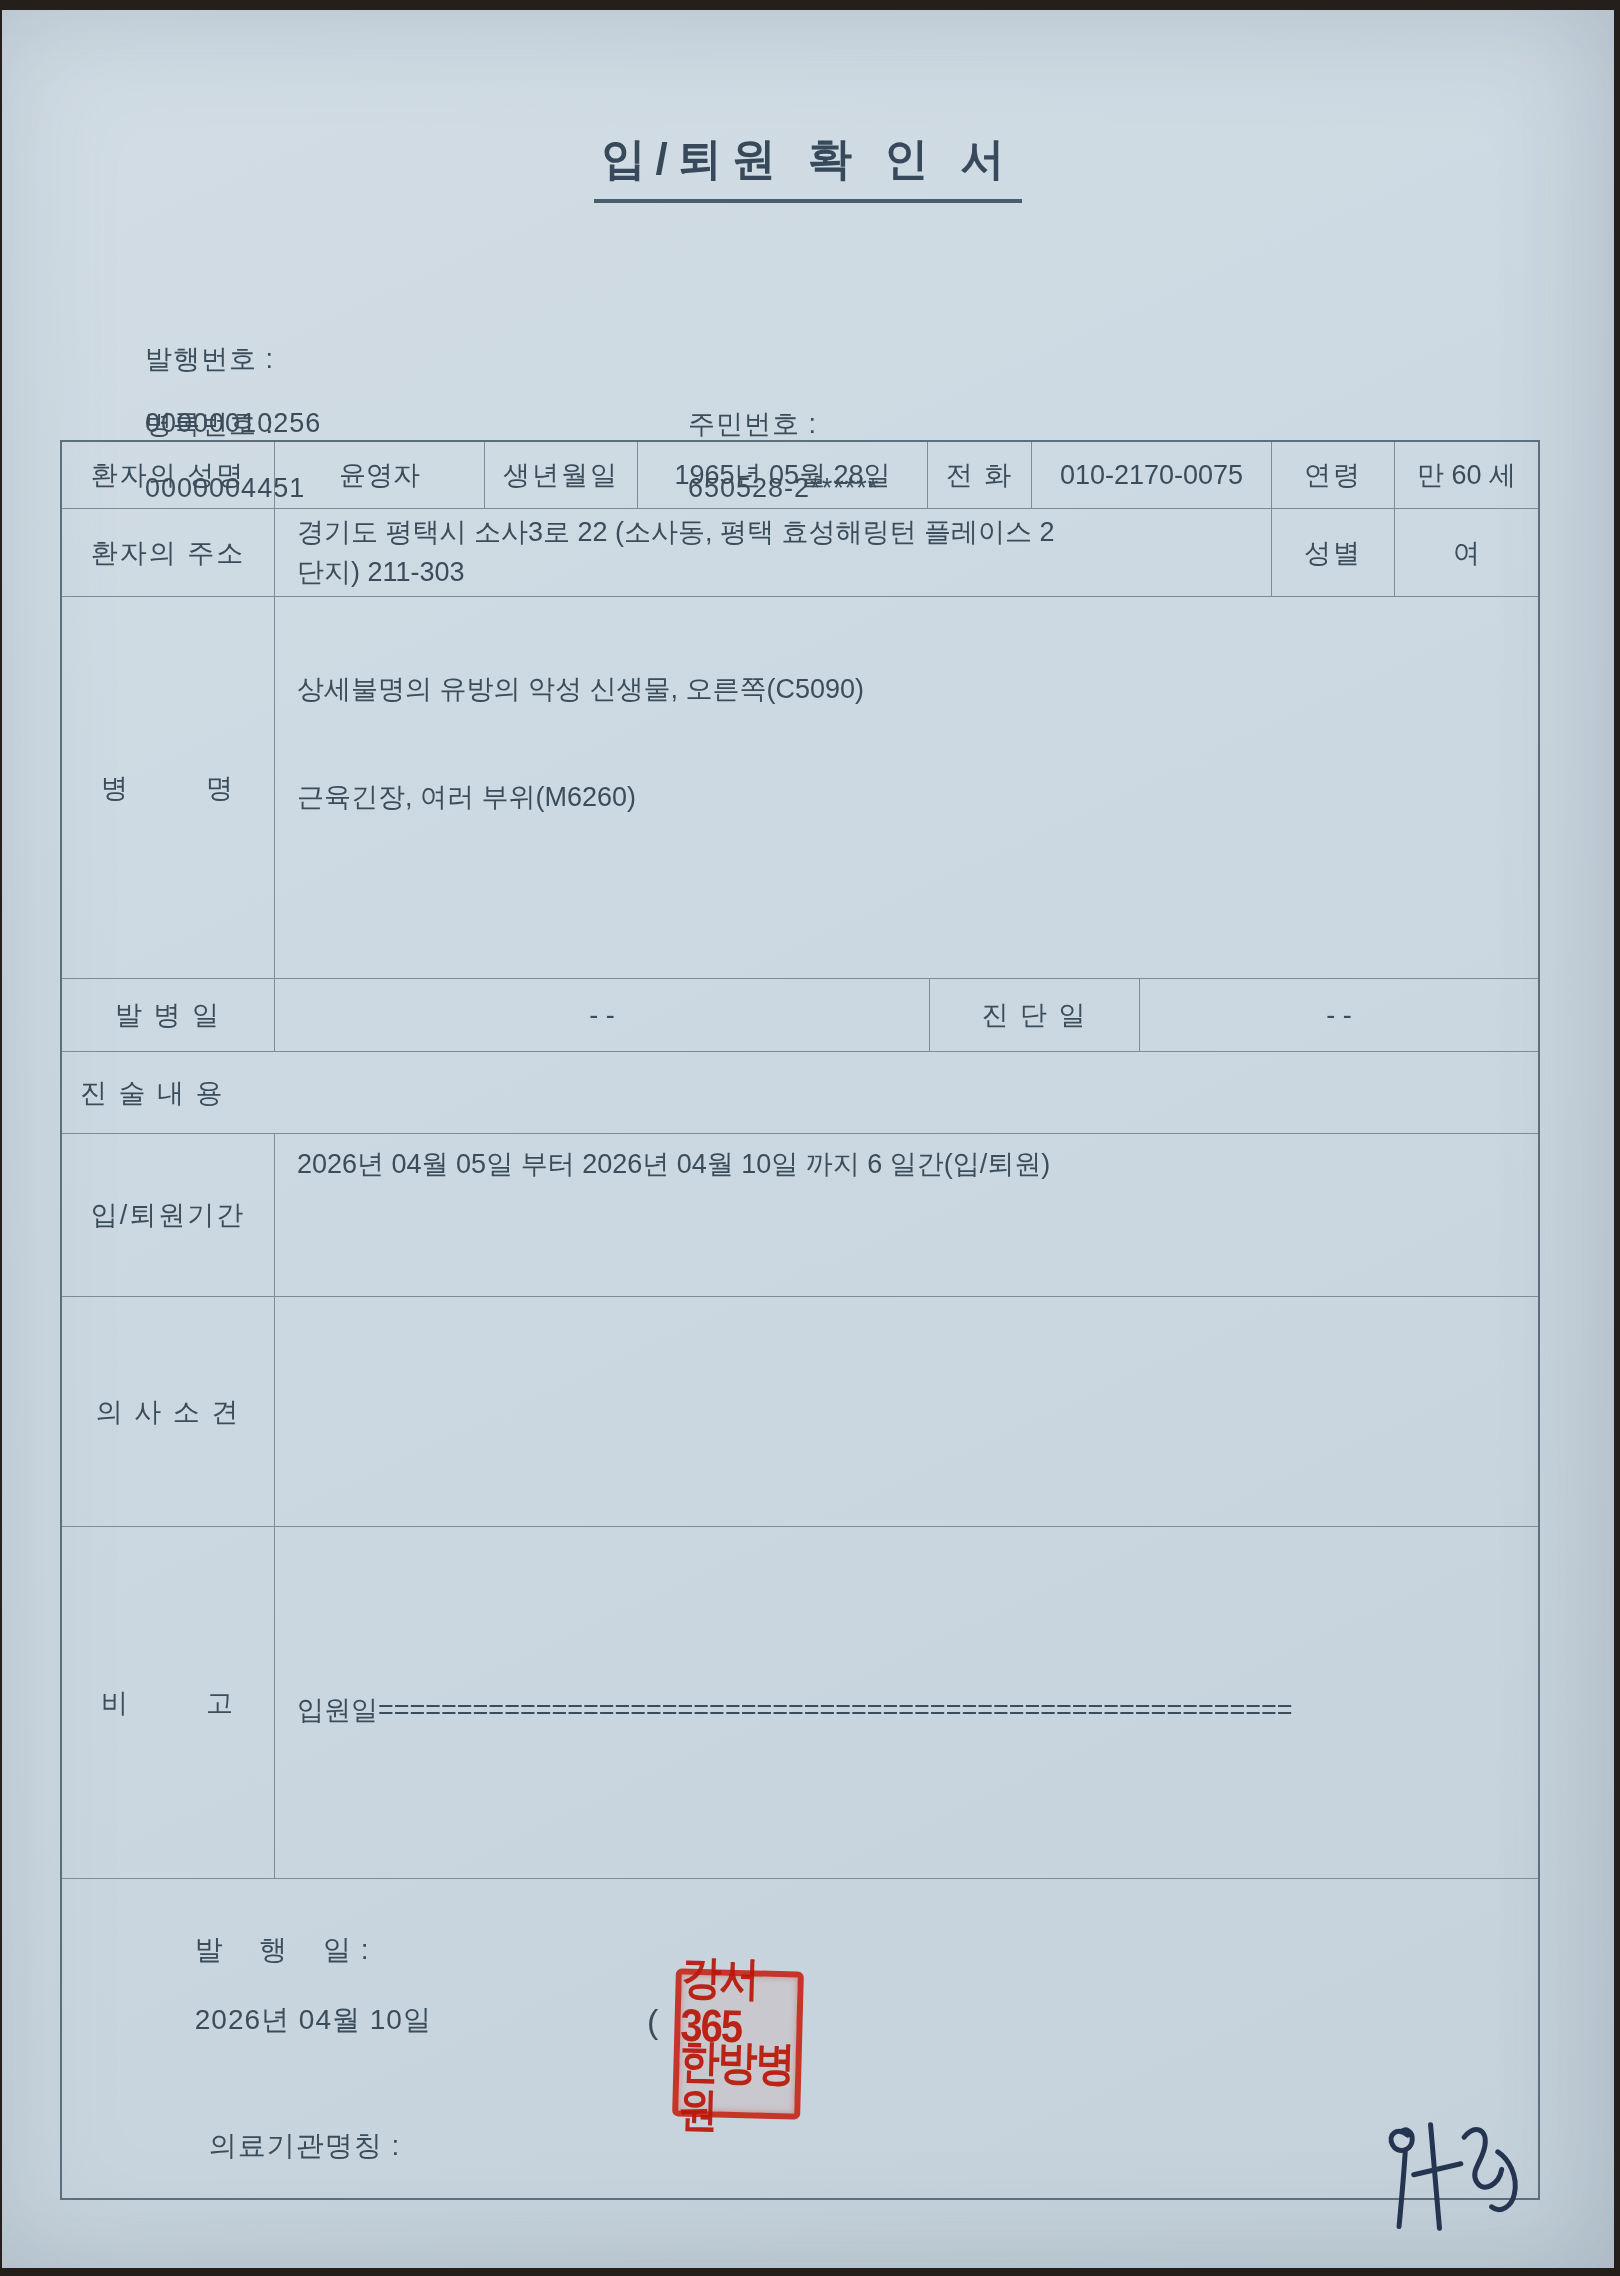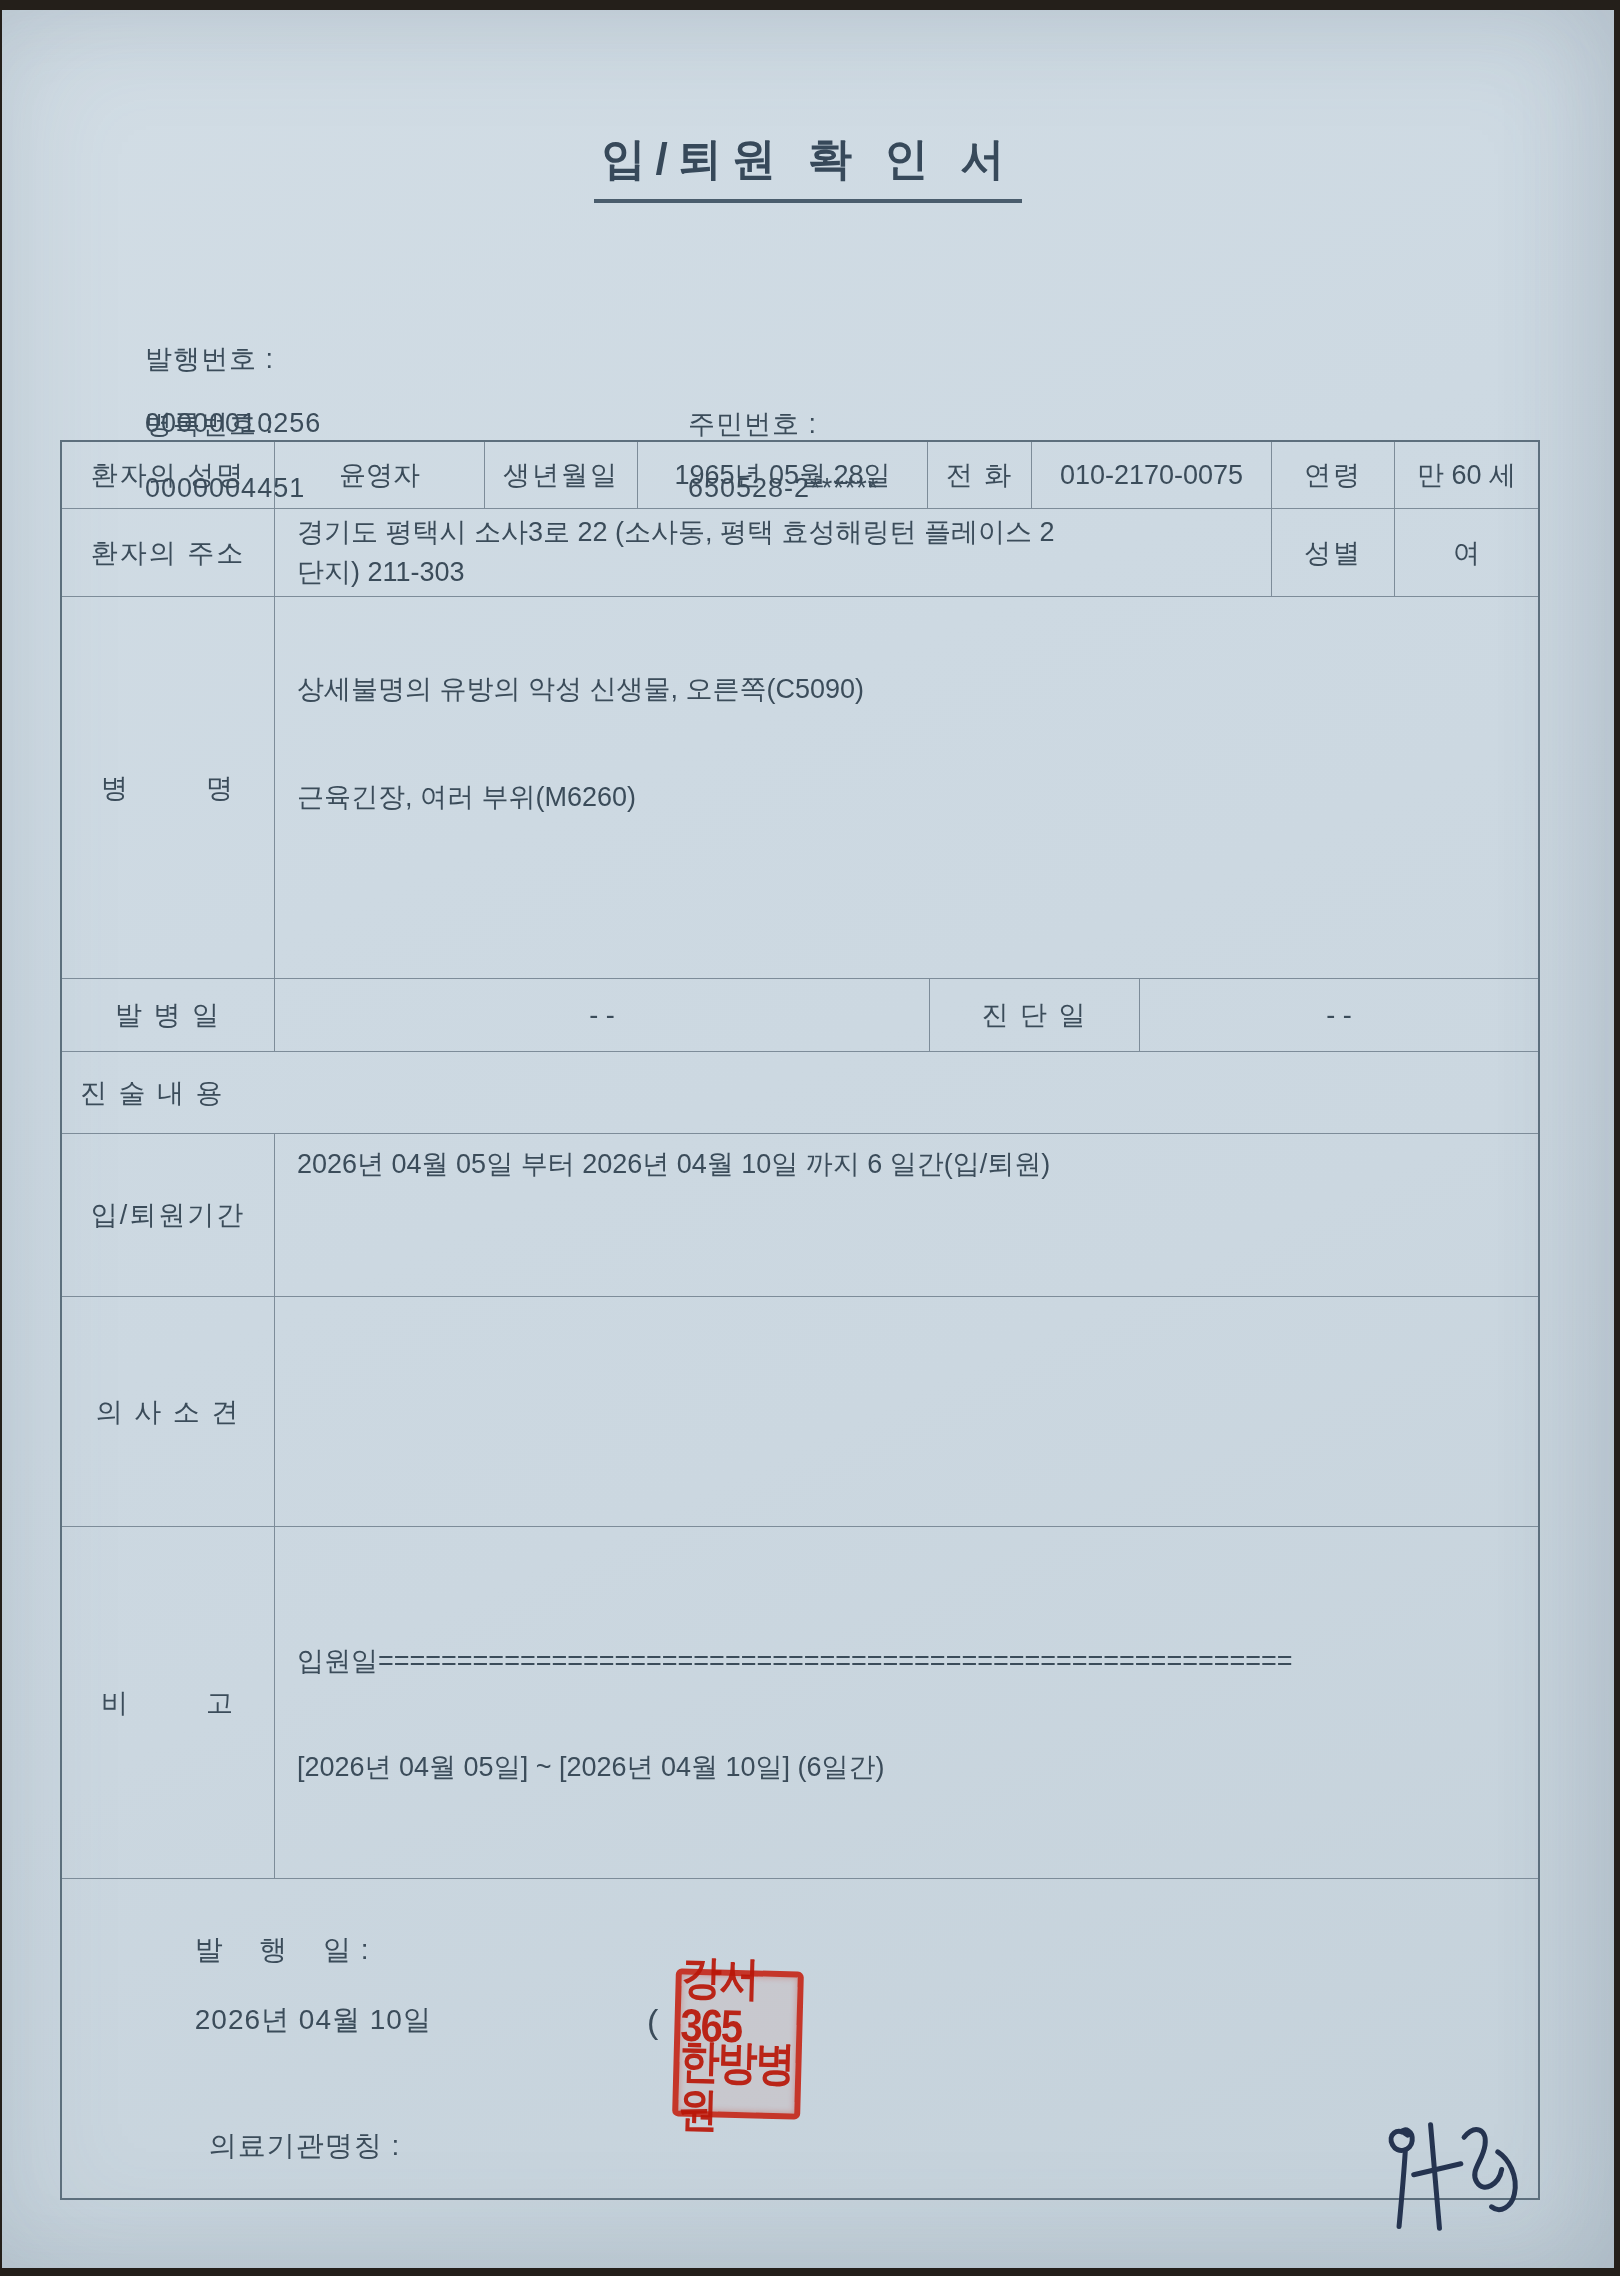--- a/index.html
+++ b/index.html
@@ -123,21 +123,20 @@
       <div class="tr" style="height:230px;">
         <div class="td lbl" style="width:213px;">의 사 소 견</div>
         <div class="td cnt" style="width:1263px;"></div>
       </div>
 
       <div class="tr" style="height:352px;">
         <div class="td lbl" style="width:213px;">비        고</div>
         <div class="td cnt topalign" style="width:1263px;padding-top:22px;align-items:center;">
           <div>
             <div style="letter-spacing:0;margin-bottom:8px;">입원일==========================================================</div>
-            <div>[2026년 04월 05일] ~ [2026년 04월 10일] (6일간)</div>
           </div>
         </div>
       </div>
 
       <div class="footer">
 
         <div class="fline">
           <span>발    행    일 :</span>
           <span> </span>
           <span>2026년 04월 10일</span>

